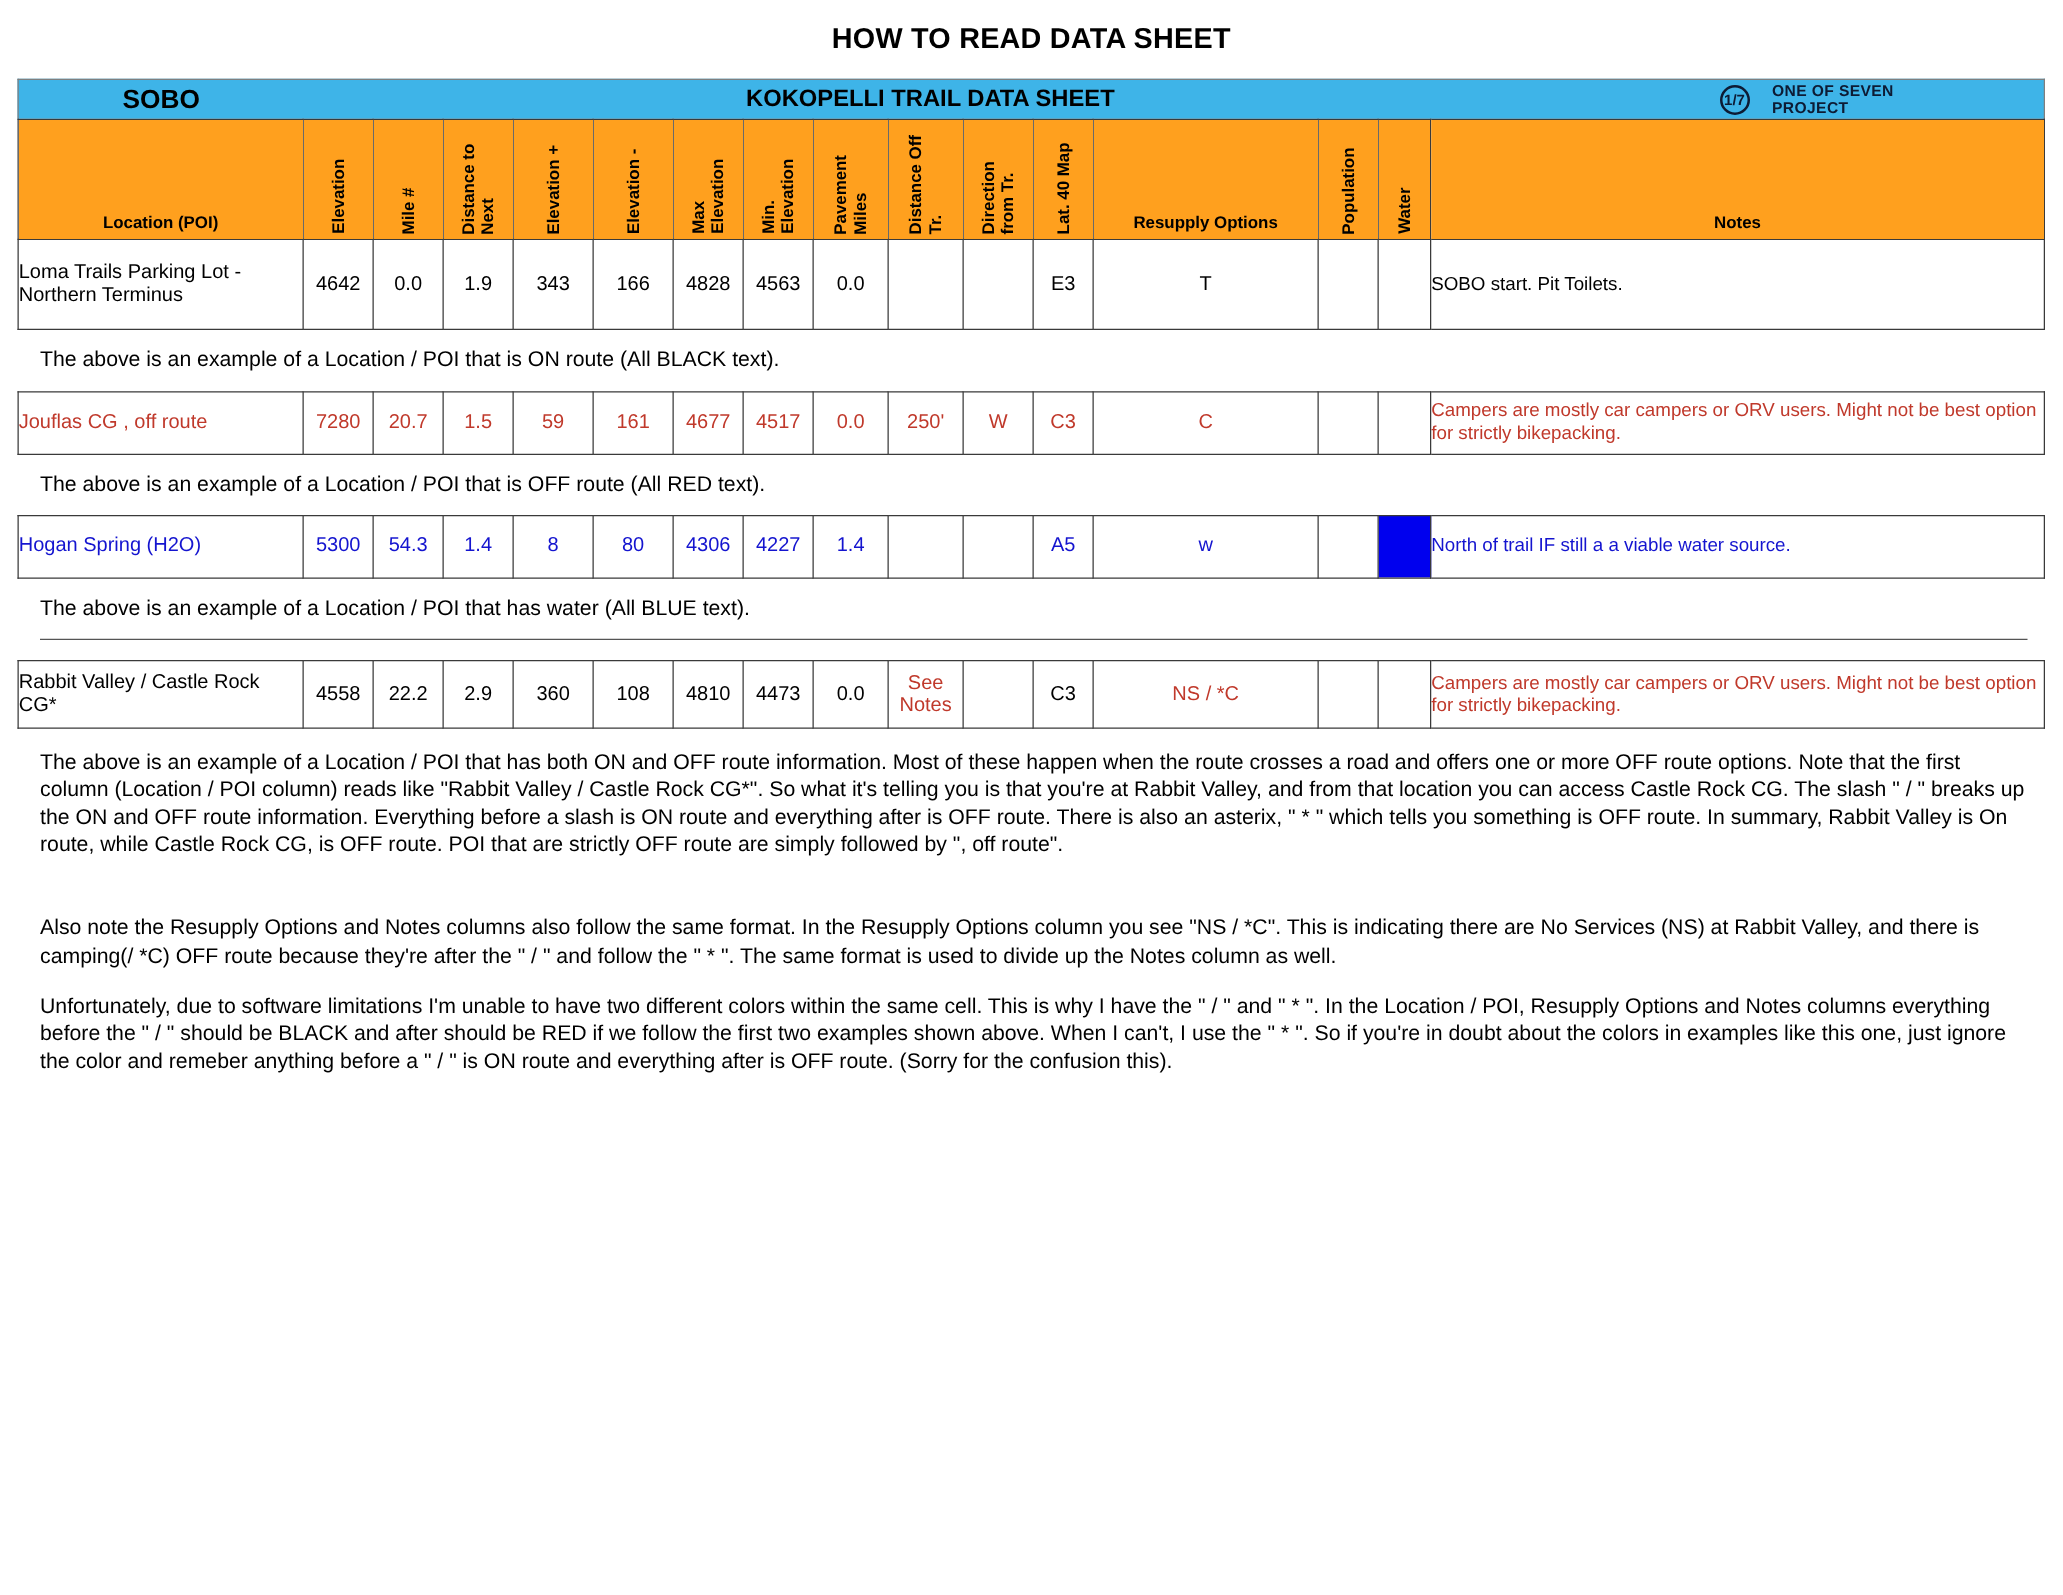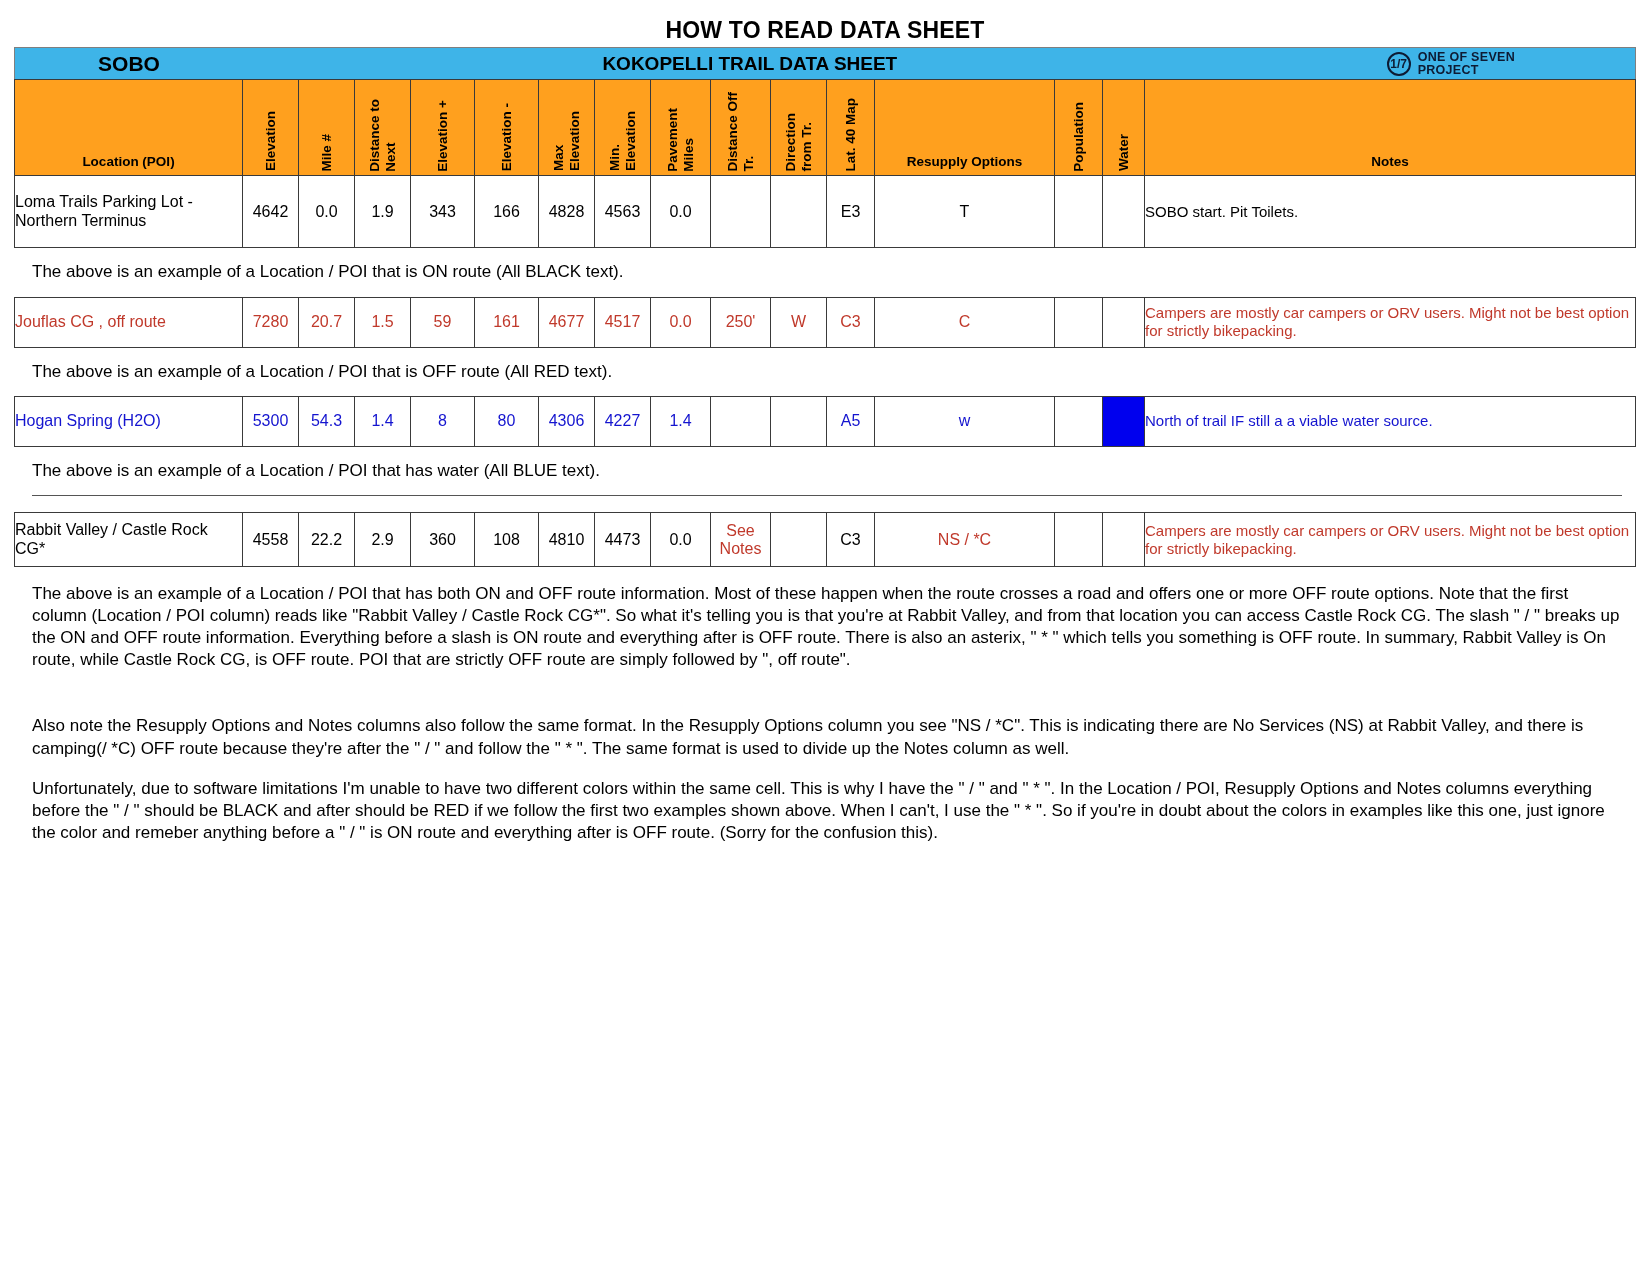--- a/index.html
+++ b/index.html
@@ -25,21 +25,21 @@
     text-align: center;
     font-size: 23px;
     font-weight: bold;
     letter-spacing: 0.2px;
     padding-top: 18px;
     padding-bottom: 4px;
     line-height: 1.1;
   }
 
   .sheet {
-    margin: 0 14px 0 14px;
+    margin: 16px 14px 0 14px;
   }
 
   
   .banner {
     display: flex;
     align-items: center;
     background: #3eb4e8;
     border: 1px solid #7f7f7f;
     border-bottom: none;
     height: 32px;
@@ -58,21 +58,21 @@
     text-align: center;
     font-size: 19px;
     font-weight: bold;
     color: #000;
     padding-right: 130px;
   }
   .banner-logo {
     flex: 0 0 auto;
     display: flex;
     align-items: center;
-    gap: 7px;
+    gap: 18px;
     padding-right: 120px;
   }
   .logo-circle {
     width: 24px;
     height: 24px;
     border-radius: 50%;
     border: 2.4px solid #0d1b34;
     display: flex;
     align-items: center;
     justify-content: center;

